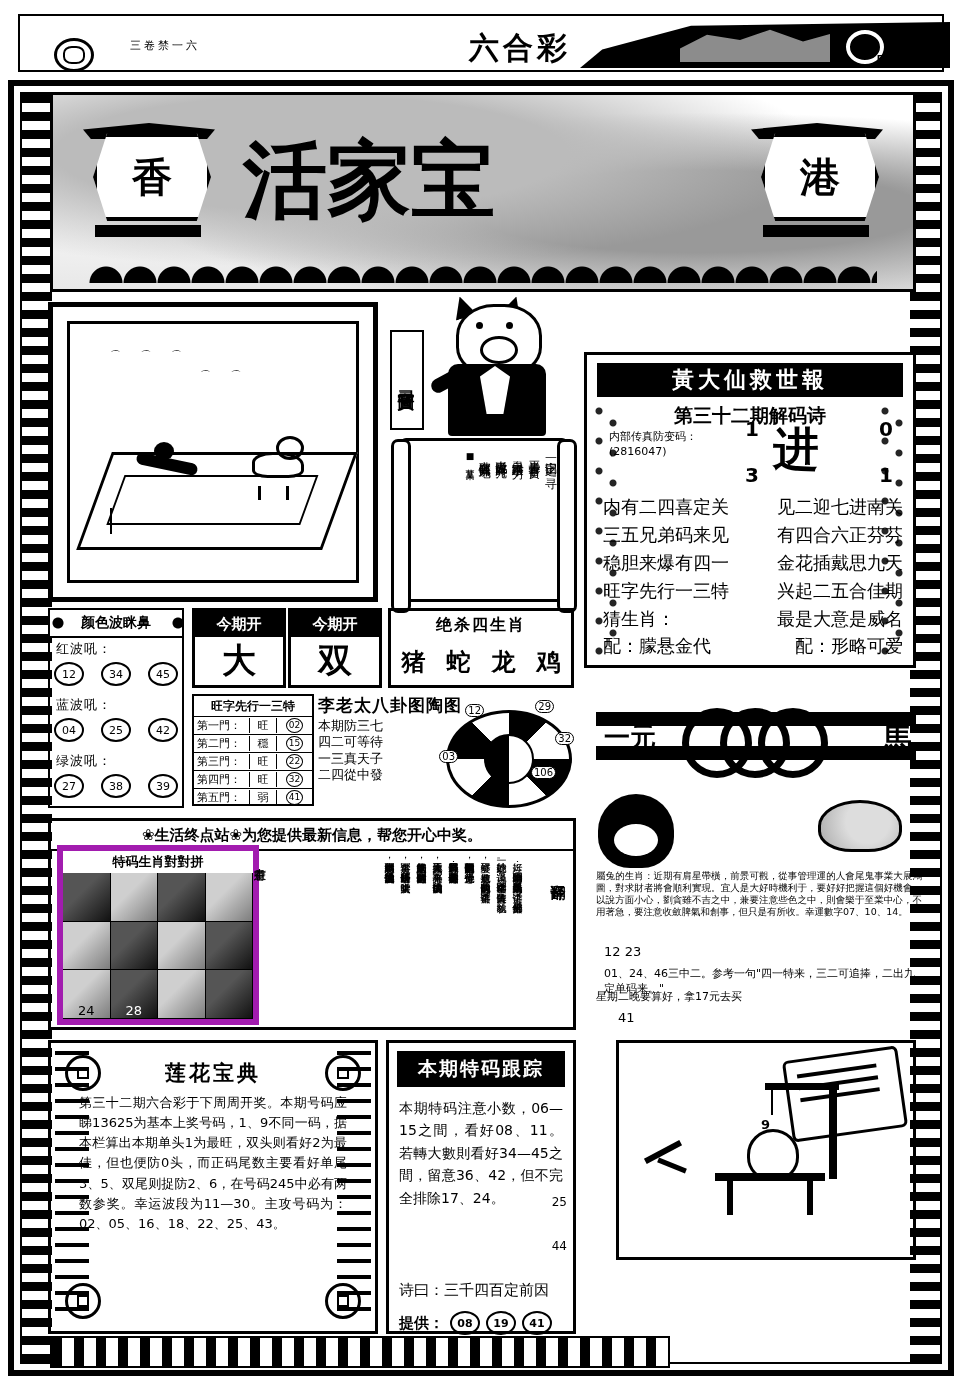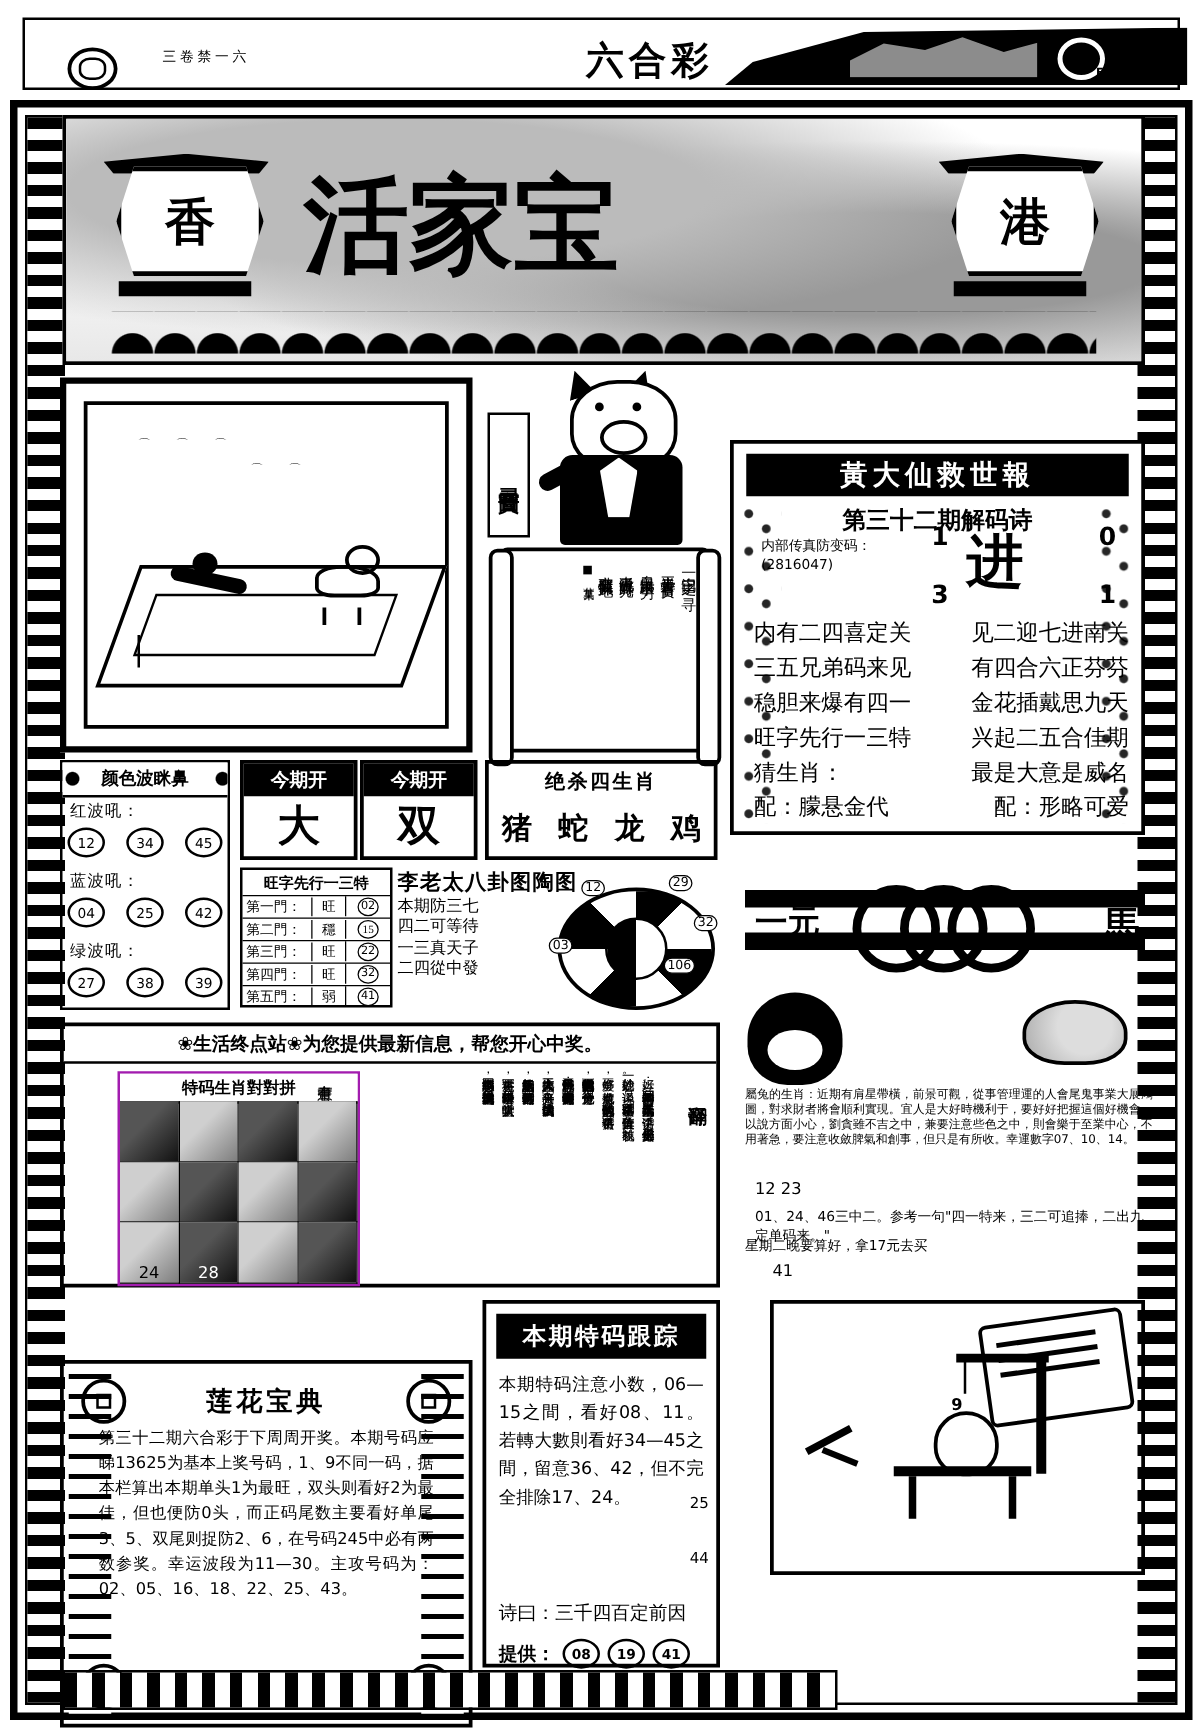--- a/index.html
+++ b/index.html
@@ -126,21 +126,21 @@
   #bagua .ttl{position:absolute;left:0;top:0;width:258px;font-size:17px;font-weight:bold;letter-spacing:1px;}
   #bagua .poem{position:absolute;left:0;top:24px;width:108px;font-size:13px;line-height:1.25;}
   #bagua .wheel{position:absolute;right:4px;top:16px;width:120px;height:92px;border-radius:50%;border:3px solid #000;
      background:conic-gradient(#000 0 12.5%,#fff 12.5% 25%,#000 25% 37.5%,#fff 37.5% 50%,#000 50% 62.5%,#fff 62.5% 75%,#000 75% 87.5%,#fff 87.5% 100%);}
   #bagua .yy{position:absolute;left:50%;top:50%;transform:translate(-50%,-50%);width:46px;height:46px;border-radius:50%;border:2px solid #000;background:linear-gradient(90deg,#000 50%,#fff 50%);}
   .bnum{position:absolute;font-size:10px;background:#fff;border:1px solid #000;border-radius:8px;padding:0 2px;}
 
   
   #life{left:48px;top:818px;width:528px;height:212px;border:3px solid #000;}
   #life .hd{position:absolute;left:0;right:0;top:0;height:28px;font-size:15px;font-weight:bold;display:flex;align-items:center;justify-content:center;border-bottom:2px solid #000;}
-  #zodiacgrid{position:absolute;left:6px;top:36px;width:190px;height:168px;border:2px solid #a21caf;margin-left:37px;}
+  #zodiacgrid{position:absolute;left:6px;top:24px;width:190px;height:168px;border:6px solid #a21caf;}
   #zodiacgrid .zhd{position:absolute;left:0;right:0;top:0;height:22px;background:#fff;border-bottom:2px solid #000;font-size:13px;display:flex;align-items:center;justify-content:center;font-weight:bold;}
   .zcells{position:absolute;left:0;right:0;top:22px;bottom:0;display:grid;grid-template-columns:repeat(4,1fr);grid-template-rows:repeat(3,1fr);}
   .zc{border-right:1px solid #000;border-bottom:1px solid #000;display:flex;align-items:flex-end;justify-content:center;font-size:13px;font-weight:normal;
       background:linear-gradient(135deg,#cfcfcf 0 40%,#7d7d7d 100%);}
   .zc.dark{background:linear-gradient(135deg,#555 0 40%,#111 100%);color:#fff;}
   #life .vtxt{position:absolute;left:200px;top:34px;right:50px;bottom:4px;display:flex;flex-direction:row-reverse;gap:5px;font-size:10px;line-height:1.1;}
   #life .vtxt .col{writing-mode:vertical-rl;text-orientation:upright;}
   #life .fanyi{position:absolute;right:6px;top:52px;width:26px;font-size:15px;font-weight:bold;writing-mode:vertical-rl;text-orientation:upright;}
 
   
@@ -176,21 +176,21 @@
   #rabbit .face:after{content:"";position:absolute;left:16px;top:30px;width:44px;height:32px;background:#fff;border-radius:50%;}
   #rabbit .pig{position:absolute;right:20px;top:6px;width:78px;height:46px;border:3px solid #000;border-radius:50% 50% 40% 40%;
      background:radial-gradient(circle at 60% 40%,#ddd 0 40%,#aaa 100%);}
   #rabbit .body{position:absolute;left:0;top:76px;right:0;font-size:9.5px;line-height:1.25;text-align:justify;}
   #rabbit .nums{position:absolute;left:8px;top:150px;font-size:13px;}
   #rabbit .nums2{position:absolute;left:8px;top:172px;font-size:11px;}
   #rabbit .tail{position:absolute;left:0;right:0;top:196px;font-size:11px;line-height:1.35;}
   #rabbit .n41{position:absolute;left:22px;top:216px;font-size:13px;}
 
   
-  #lotus{left:48px;top:1040px;width:330px;height:294px;border:3px solid #000;margin-top:48px;}
+  #lotus{left:48px;top:1040px;width:330px;height:294px;border:3px solid #000;}
   #lotus .ttl{position:absolute;left:0;right:0;top:16px;text-align:center;font-size:21px;font-weight:bold;letter-spacing:3px;}
   #lotus .body{position:absolute;left:28px;right:28px;top:50px;font-size:13px;line-height:1.55;text-align:justify;}
   .coin{position:absolute;width:30px;height:30px;border:3px solid #000;border-radius:50%;}
   .coin:after{content:"";position:absolute;left:9px;top:9px;width:8px;height:8px;border:2px solid #000;}
   .sideorn{position:absolute;top:8px;bottom:8px;width:34px;
      background:repeating-linear-gradient(180deg,#000 0 4px,#fff 4px 16px);}
 
   
   #track{left:386px;top:1040px;width:190px;height:294px;border:3px solid #000;}
   #track .band{position:absolute;left:8px;top:8px;right:8px;height:36px;background:#000;color:#fff;font-size:19px;font-weight:bold;
@@ -354,21 +354,21 @@
     </div>
   </div>
 
   <div id="menlei" class="abs">
     <div class="hd">旺字先行一三特</div>
     <div class="mrow" style="top:20px;">
       <div class="a">第一門：</div>
       <div class="b">旺</div>
       <div class="c"><span class="mini">02</span></div>
     </div>
-    <div class="mrow" style="top:38px;font-family:Liberation Serif, serif;">
+    <div class="mrow" style="top:38px;">
       <div class="a">第二門：</div>
       <div class="b">穩</div>
       <div class="c"><span class="mini">15</span></div>
     </div>
     <div class="mrow" style="top:56px;">
       <div class="a">第三門：</div>
       <div class="b">旺</div>
       <div class="c"><span class="mini">22</span></div>
     </div>
     <div class="mrow" style="top:74px;">

